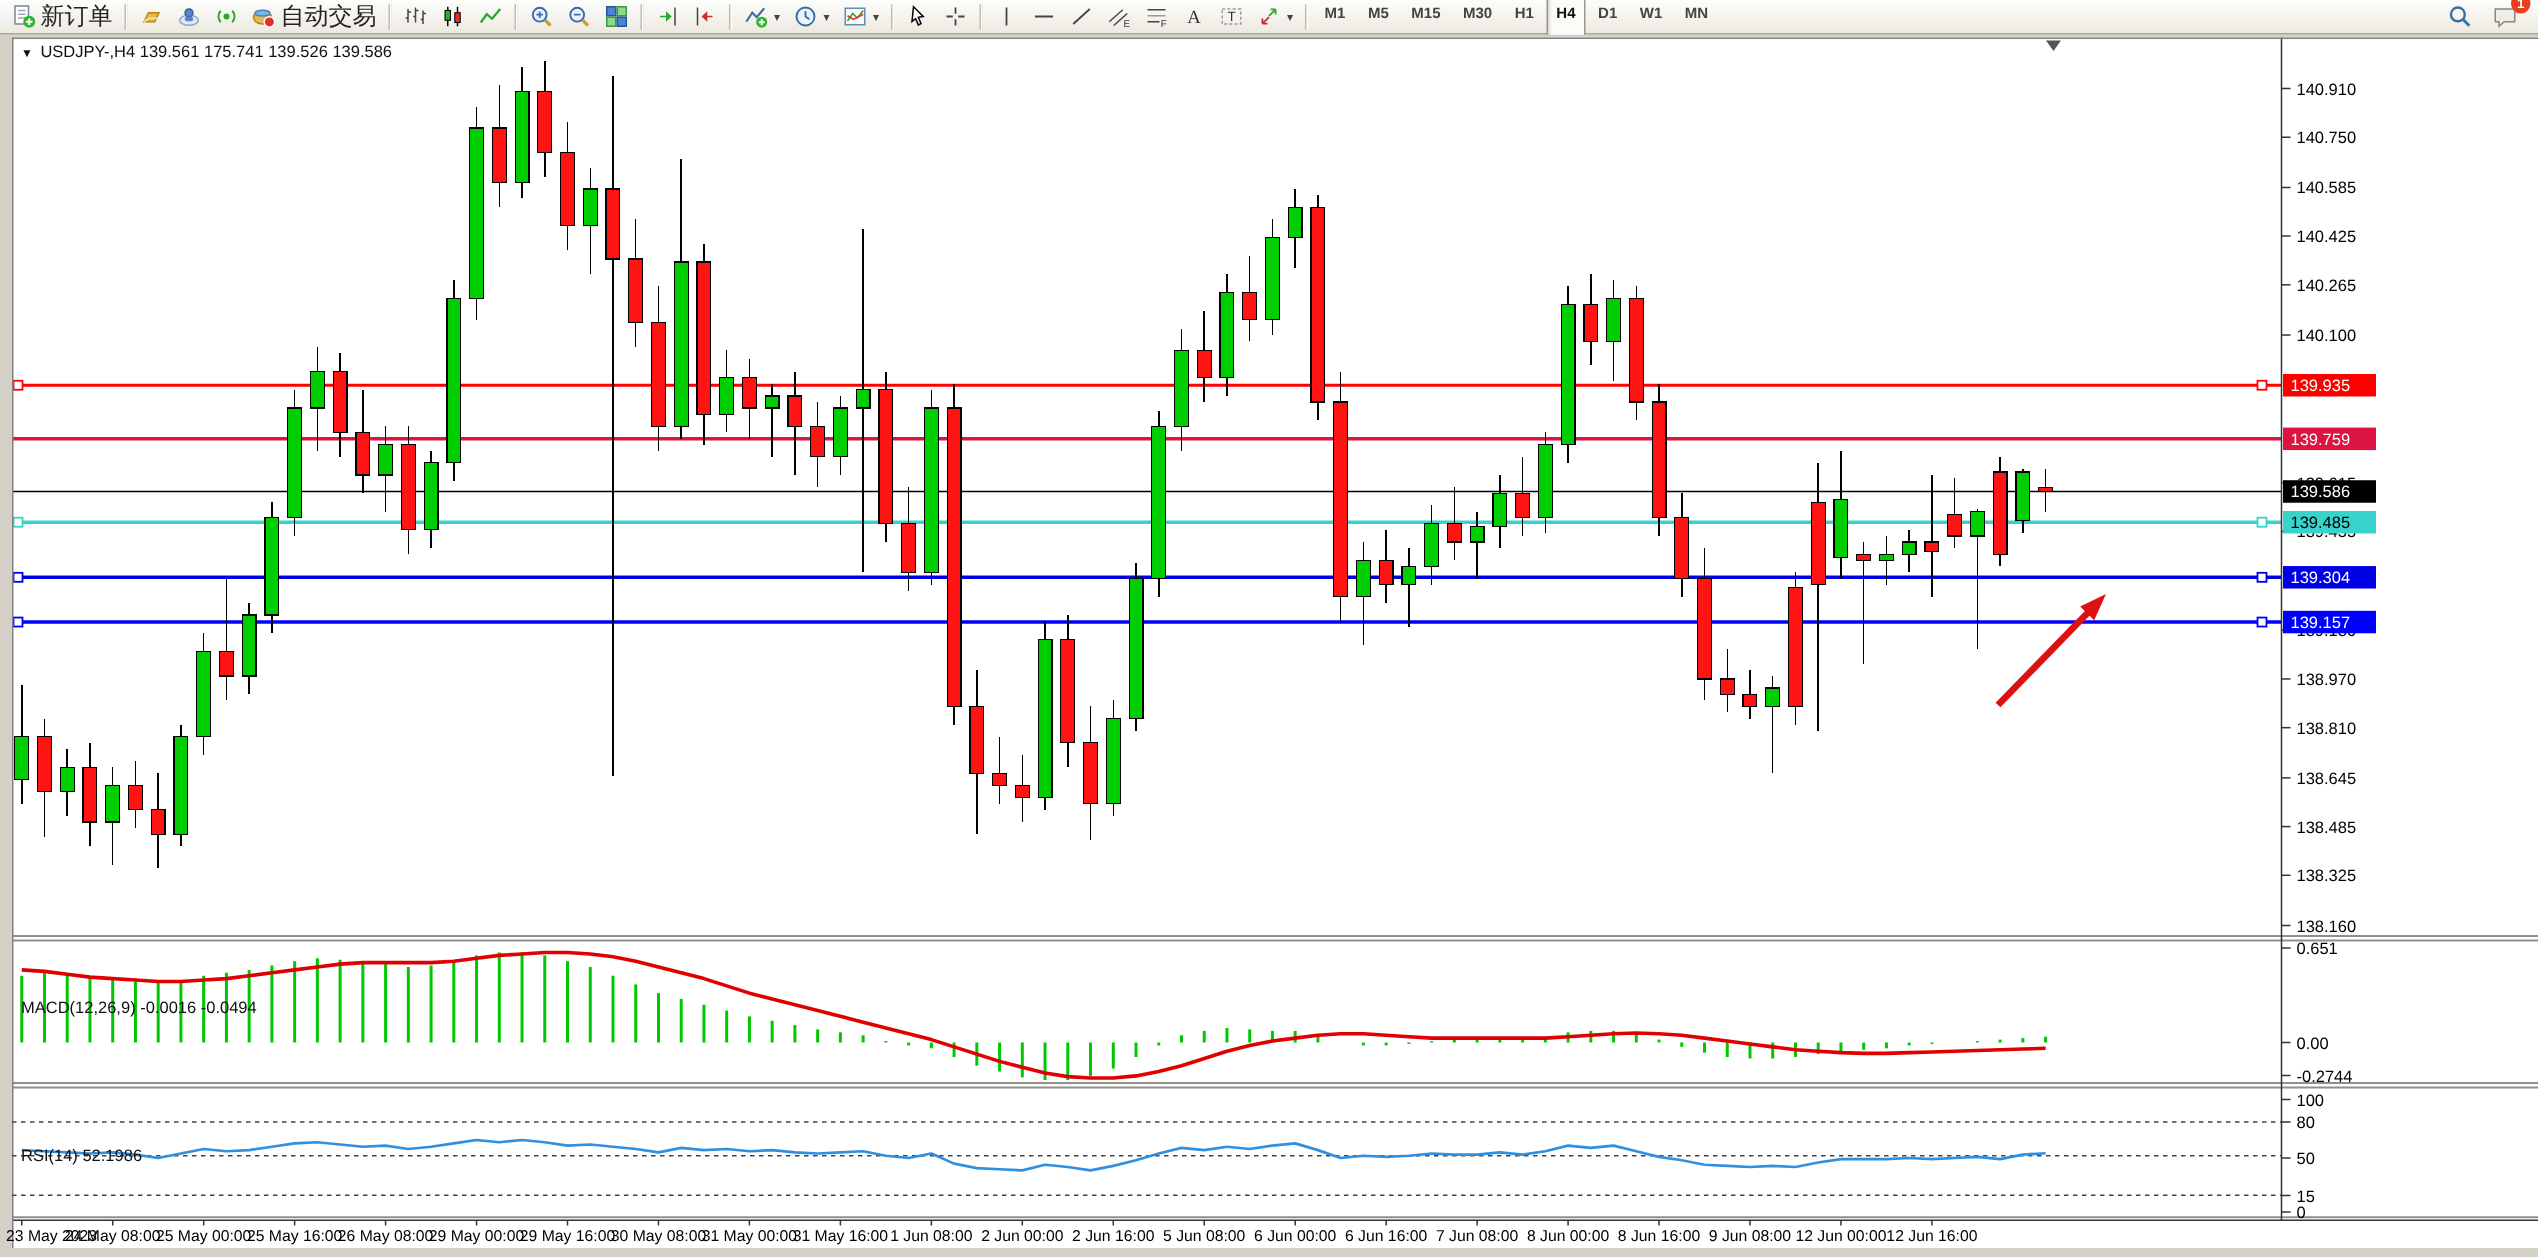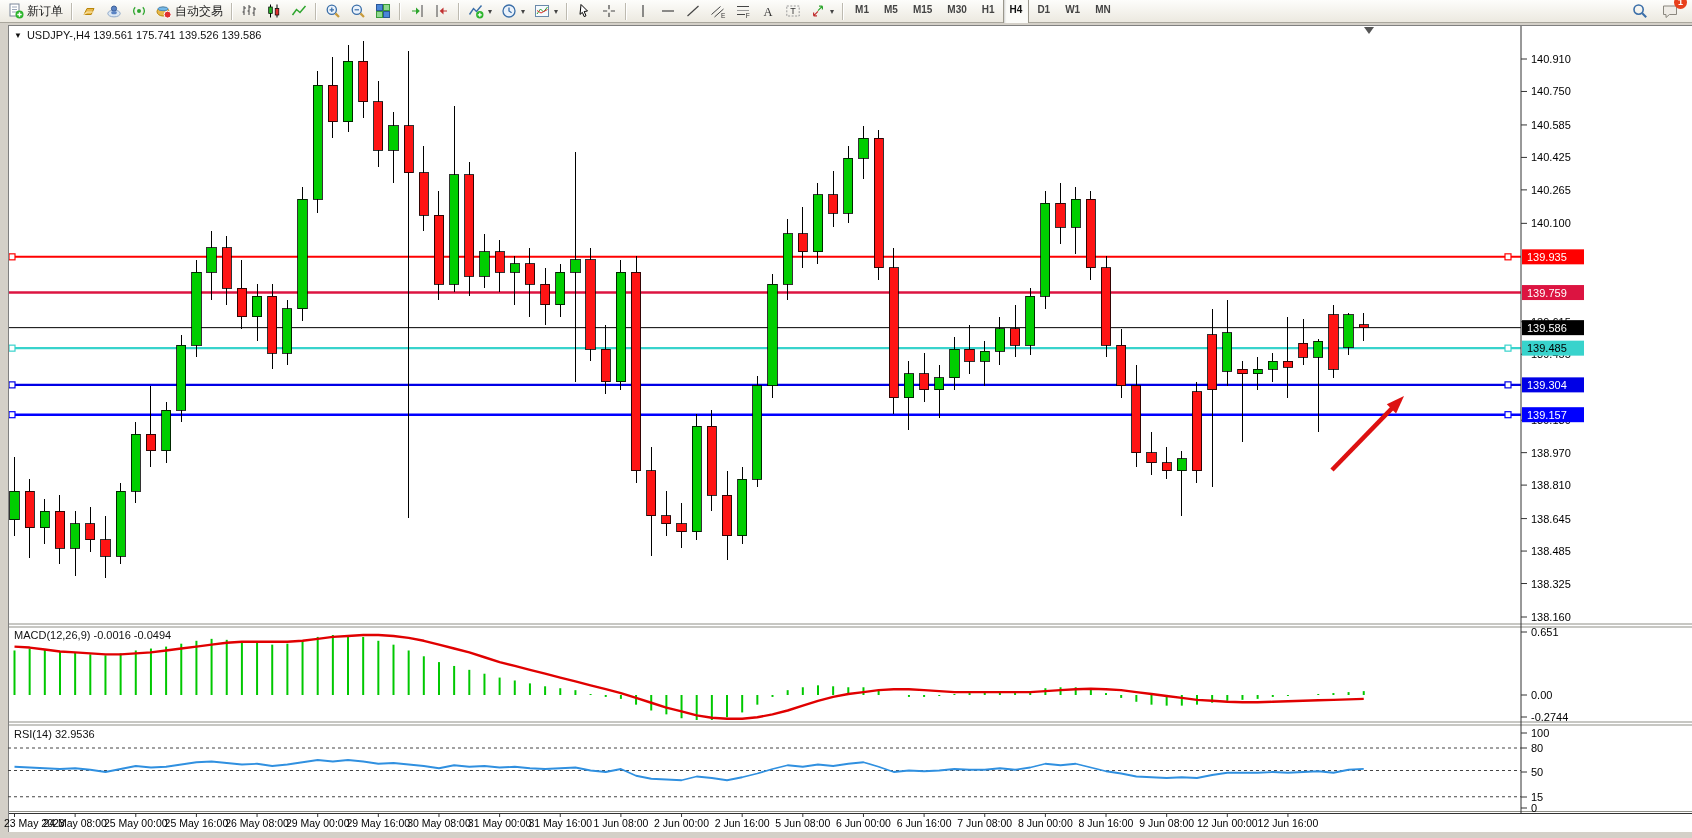--- a/index.html
+++ b/index.html
@@ -2,34 +2,34 @@
 <html><head>
 <meta charset="utf-8">
 <style>
   html,body{margin:0;padding:0;background:#D4D0C8;font-family:"Liberation Sans",sans-serif;}
   #app{position:relative;width:1692px;height:838px;background:#D4D0C8;overflow:hidden;}
   
   #toolbar{position:absolute;left:0;top:0;width:1692px;height:23px;
     background:linear-gradient(#FDFDFB,#ECE9E0);border-bottom:1px solid #A9A69C;
     display:flex;align-items:center;padding:0 4px;box-sizing:border-box;gap:1px;}
   .tbtn{display:flex;align-items:center;gap:3px;height:20px;padding:0 3px;border:1px solid transparent;border-radius:2px;cursor:default;}
-  .tbtn .lbl{font-size:12px;color:#222;white-space:nowrap;}
+  .tbtn .lbl{font-size:16px;color:#222;white-space:nowrap;}
   .tbtn .caret{font-size:8px;color:#444;margin-left:1px;}
   .tsep{width:1px;height:17px;background:#BDBAB0;border-right:1px solid #FFFFFF;margin:0 3px;}
   .tficon{width:16px;height:16px;display:block;}
   .tfbtn{font-size:10px;font-weight:bold;color:#444;padding:15px 6px;height:16px;line-height:14px;border:1px solid transparent;border-radius:2px;}
   .tfbtn.active{background:#FBFBF8;border:1px solid #9A978C;box-shadow:inset 1px 1px 2px rgba(0,0,0,0.18);color:#111;}
   #toolbar-right{margin-left:auto;display:flex;align-items:center;gap:6px;padding-right:6px;}
   .badge{position:absolute;top:-5px;right:-6px;background:#E8401C;color:#fff;font-size:9px;font-weight:bold;
     border-radius:50%;width:13px;height:13px;line-height:13px;text-align:center;}
   .chatwrap{position:relative;}
   
   #chart-title{position:absolute;left:14px;top:29px;font-size:11px;color:#111;display:flex;align-items:center;gap:5px;}
   #chart-title .caret{font-size:8px;color:#111;}
-  .pane-label{position:absolute;font-size:11px;color:#111;}
+  .pane-label{position:absolute;font-size:11px;color:#111;margin-top:37px;}
   #macd-label{left:14px;top:629px;}
   #rsi-label{left:14px;top:728px;}
   #chart-svg{position:absolute;left:0;top:23px;}
 </style>
 </head>
 <body>
 <div id="app">
 
 <div id="toolbar">
       <span class="tbtn">
@@ -664,15 +664,15 @@
         <line x1="1332" y1="470" x2="1397.0264504019656" y2="403.16725930909104" stroke="#DD1111" stroke-width="4.5"></line>
         <polygon points="1404,396 1396.106329274447,413.43387399508634 1386.7888921726285,404.36825951764143" fill="#DD1111"></polygon>
       </g>
     </svg>
 
 <div id="chart-title">
   <span class="caret">▼</span>
   <span>USDJPY-,H4  139.561 175.741 139.526 139.586</span>
 </div>
 <div id="macd-label" class="pane-label">MACD(12,26,9) -0.0016 -0.0494</div>
-<div id="rsi-label" class="pane-label">RSI(14) 32.9536</div>
+<div id="rsi-label" class="pane-label">RSI(14) 52.1986</div>
 
 </div>
 
 </body></html>

